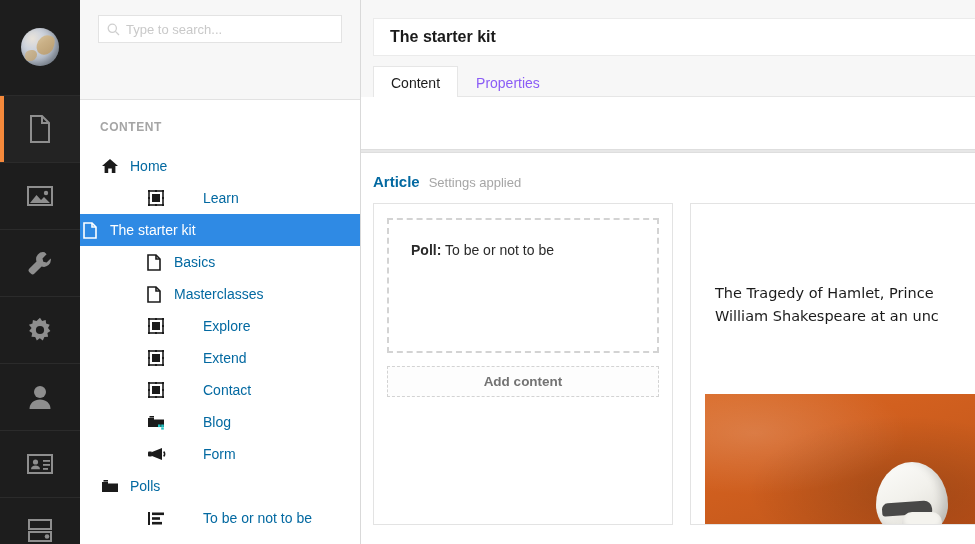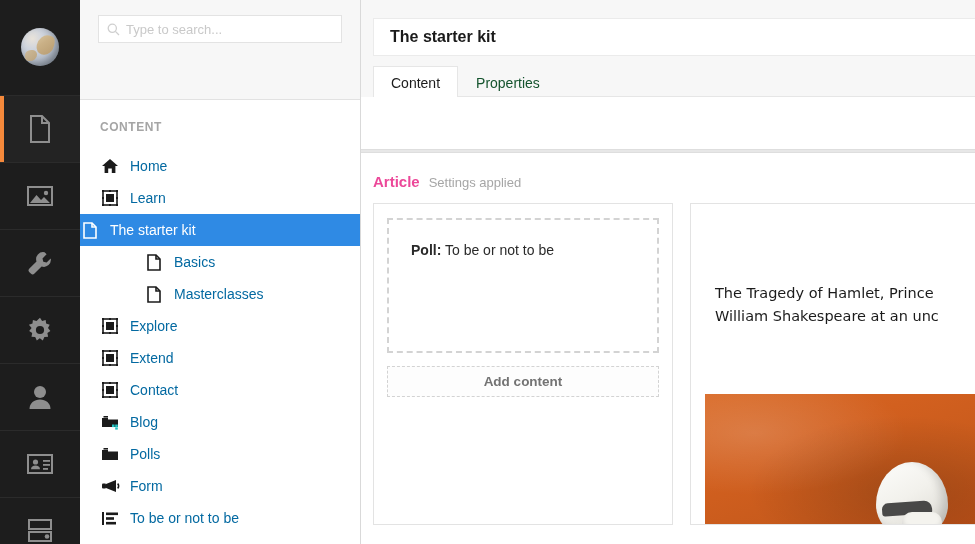--- a/index.html
+++ b/index.html
@@ -178,21 +178,21 @@
   }
   .tree-row .tree-label { color: #0369a1; white-space: nowrap; }
   .tree-row.selected {
     background: #2f8ae4;
     margin-left: -80px;
     padding-left: 80px;
   }
   .tree-row.selected .tree-label { color: #fff; }
   .tree-row.selected .ico-stroke { stroke: #fff; }
   .depth-0 { padding-left: 20px; }
-  .depth-1 { padding-left: 20px; }
+  .depth-1 { padding-left: 66px; gap: 27px; }
   .depth-2 { padding-left: 64px; }
   .ico-stroke { fill: none; stroke: #1b1b1b; stroke-width: 1.6; }
   .ico-fill { fill: #1b1b1b; }
 
   
   .editor {
     flex: 1 1 auto;
     min-width: 0;
     background: #fff;
     display: flex;
@@ -230,21 +230,21 @@
     align-items: flex-end;
     margin: 9px 0 0 12px;
     height: 32px;
     position: relative;
   }
   .tab {
     height: 32px;
     line-height: 32px;
     padding: 0 17px;
     font-size: 14px;
-    color: #14532d;
+    color: #8b5cf6;
     cursor: pointer;
     border: 1px solid transparent;
     border-bottom: 0;
     background: transparent;
     position: relative;
     top: 1px;
   }
   .tab.active {
     background: #fff;
     color: #1b1b1b;
@@ -272,21 +272,21 @@
   }
   .group-head {
     display: flex;
     align-items: baseline;
     gap: 9px;
     padding: 20px 0 0 12px;
   }
   .group-title {
     font-size: 15px;
     font-weight: bold;
-    color: #ec4899;
+    color: #0369a1;
   }
   .group-sub {
     font-size: 13px;
     color: #a6a6a6;
   }
 
   .grid-row {
     display: flex;
     gap: 17px;
     padding: 13px 0 0 12px;
@@ -581,38 +581,38 @@
               <svg width="19" height="15" viewBox="0 0 19 15">
                 <path class="ico-fill" d="M1 3 h6 v1.5 h10 v7.5 h-16 z"></path>
                 <rect class="ico-fill" x="2.5" y="1" width="4.5" height="1.6"></rect>
                 <rect x="11" y="9.5" width="2.6" height="2.6" fill="#22c4c4"></rect>
                 <rect x="14.2" y="9.5" width="2.6" height="2.6" fill="#22c4c4"></rect>
                 <rect x="14.2" y="12.4" width="2.6" height="2.2" fill="#22c4c4"></rect>
               </svg>
             </span>
             <span class="tree-label">Blog</span>
           </li>
-          <li class="tree-row depth-0">
-            <span class="tree-ico">
-              <svg width="18" height="14" viewBox="0 0 18 14">
-                <path class="ico-fill" d="M1 3 h6 v1.5 h10 v8.5 h-16 z"></path>
-                <rect class="ico-fill" x="2.5" y="1" width="4.5" height="1.6"></rect>
-              </svg>
-            </span>
-            <span class="tree-label">Polls</span>
-          </li>
           <li class="tree-row depth-1">
             <span class="tree-ico">
               <svg width="19" height="14" viewBox="0 0 19 14">
                 <path class="ico-fill" d="M5 5 L15 1 v12 L5 9 z"></path>
                 <rect class="ico-fill" x="1" y="4.6" width="4" height="4.8" rx="1"></rect>
                 <path class="ico-stroke" d="M16.6 4.6 a3.3 3.3 0 0 1 0 4.8"></path>
               </svg>
             </span>
             <span class="tree-label">Form</span>
+          </li>
+          <li class="tree-row depth-0">
+            <span class="tree-ico">
+              <svg width="18" height="14" viewBox="0 0 18 14">
+                <path class="ico-fill" d="M1 3 h6 v1.5 h10 v8.5 h-16 z"></path>
+                <rect class="ico-fill" x="2.5" y="1" width="4.5" height="1.6"></rect>
+              </svg>
+            </span>
+            <span class="tree-label">Polls</span>
           </li>
           <li class="tree-row depth-1">
             <span class="tree-ico">
               <svg width="17" height="15" viewBox="0 0 17 15">
                 <rect class="ico-fill" x="0" y="1" width="2" height="13"></rect>
                 <rect class="ico-fill" x="4" y="1.5" width="12" height="2.6"></rect>
                 <rect class="ico-fill" x="4" y="6.2" width="8" height="2.6"></rect>
                 <rect class="ico-fill" x="4" y="10.9" width="10" height="2.6"></rect>
               </svg>
             </span>

